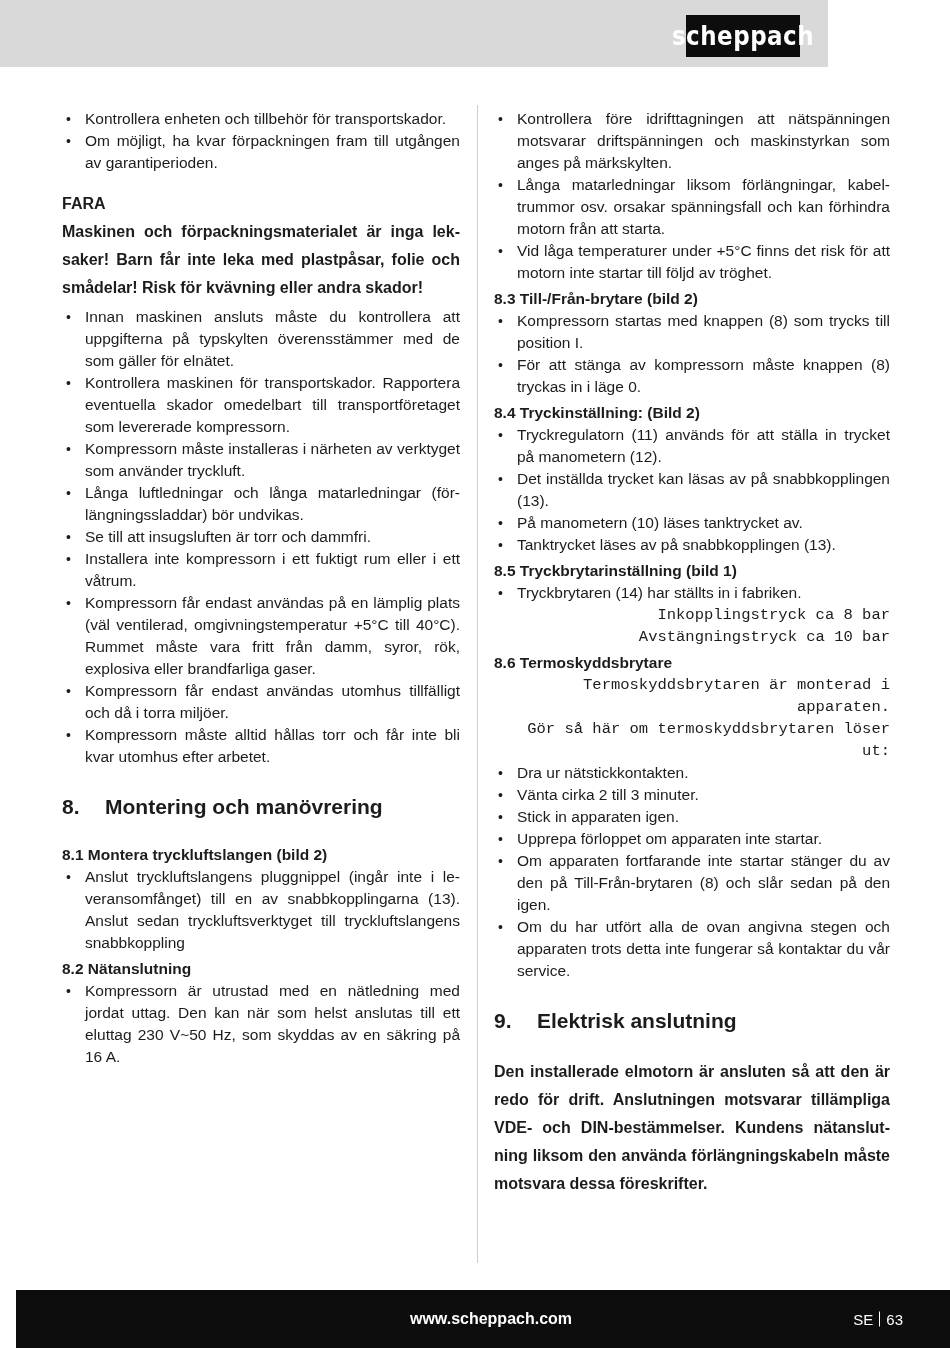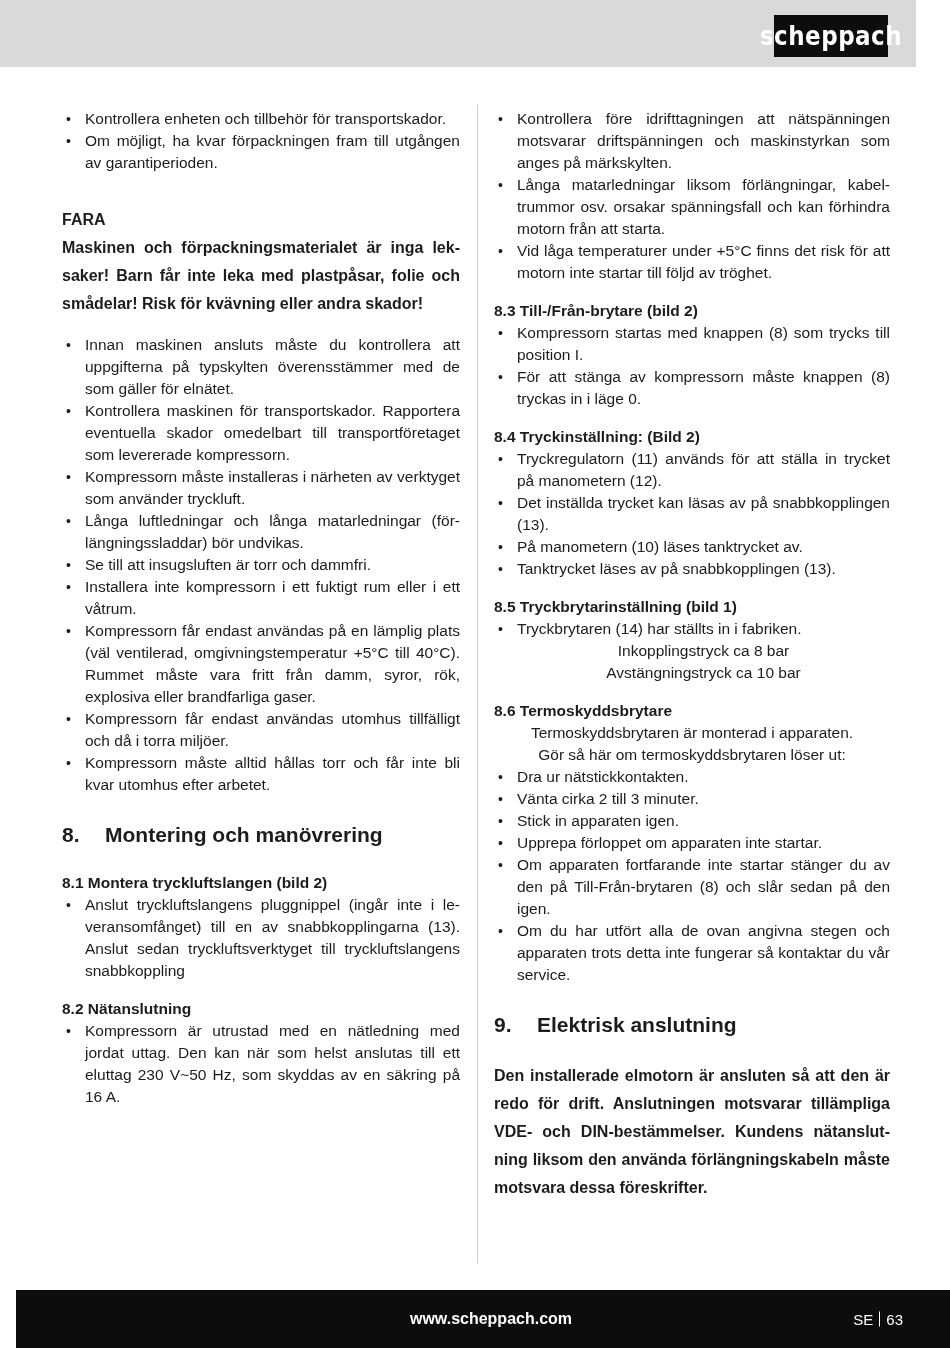--- a/index.html
+++ b/index.html
@@ -5,21 +5,21 @@
   * { margin: 0; padding: 0; box-sizing: border-box; }
   html, body { background: #ffffff; }
   body {
     width: 950px; height: 1348px;
     font-family: "Liberation Sans", "DejaVu Sans", sans-serif;
     color: #1c1c1c;
   }
   .page { position: relative; width: 950px; height: 1348px; background: #fff; overflow: hidden; }
 
   
-  .page-header { position: absolute; top: 0; left: 0; width: 916px; height: 67px; background: #d9d9d9; }
+  .page-header { position: absolute; top: 0; left: 0; width: 828px; height: 67px; background: #d9d9d9; }
   .logo {
     position: absolute; top: 15px; right: 28px;
     width: 114px; height: 42px; background: #0d0d0d;
     display: flex; align-items: center; justify-content: center;
   }
   .logo span {
     color: #fff; font-weight: bold; font-size: 23px; letter-spacing: 0.5px;
     font-family: "DejaVu Sans", sans-serif; transform: scaleY(1.15);
   }
 
@@ -27,31 +27,31 @@
   .col { position: absolute; top: 108px; font-size: 15.5px; line-height: 22px; text-align: justify; }
   .col-left  { left: 62px;  width: 398px; }
   .col-right { left: 494px; width: 396px; }
   .divider { position: absolute; left: 477px; top: 105px; width: 1px; height: 1158px; background: #cfcfcf; }
 
   
   ul.bullets { list-style: none; }
   ul.bullets li { position: relative; padding-left: 23px; }
   ul.bullets li::before { content: "\2022"; position: absolute; left: 4px; top: 0; font-size: 14px; }
 
-  .section { margin-top: 16px; }
+  .section { margin-top: 4px; }
   .subhead { font-weight: bold; }
 
-  .caution-block { margin-top: 32px; font-weight: bold; font-size: 16px; line-height: 28px; }
+  .caution-block { margin-top: 16px; font-weight: bold; font-size: 16px; line-height: 28px; }
 
   .h1 { font-size: 21px; font-weight: bold; line-height: 26px; margin: 26px 0 24px 0; text-align: left; }
   .h1 .h1-num { display: inline-block; width: 43px; }
 
   .warn-icon { font-family: "DejaVu Sans", sans-serif; font-size: 15px; margin-right: 4px; }
 
-  .cont-line, .plain-line { text-align: center; }
+  .cont-line, .plain-line { text-align: right; font-family: Liberation Mono, monospace; }
   .cont-line { padding-left: 23px; }
 
   .bold-para { font-weight: bold; font-size: 16px; line-height: 28px; }
 
   
   .page-footer {
     position: absolute; left: 16px; bottom: 0; width: 950px; height: 58px;
     background: #0d0d0d; color: #fff;
   }
   .footer-site {

